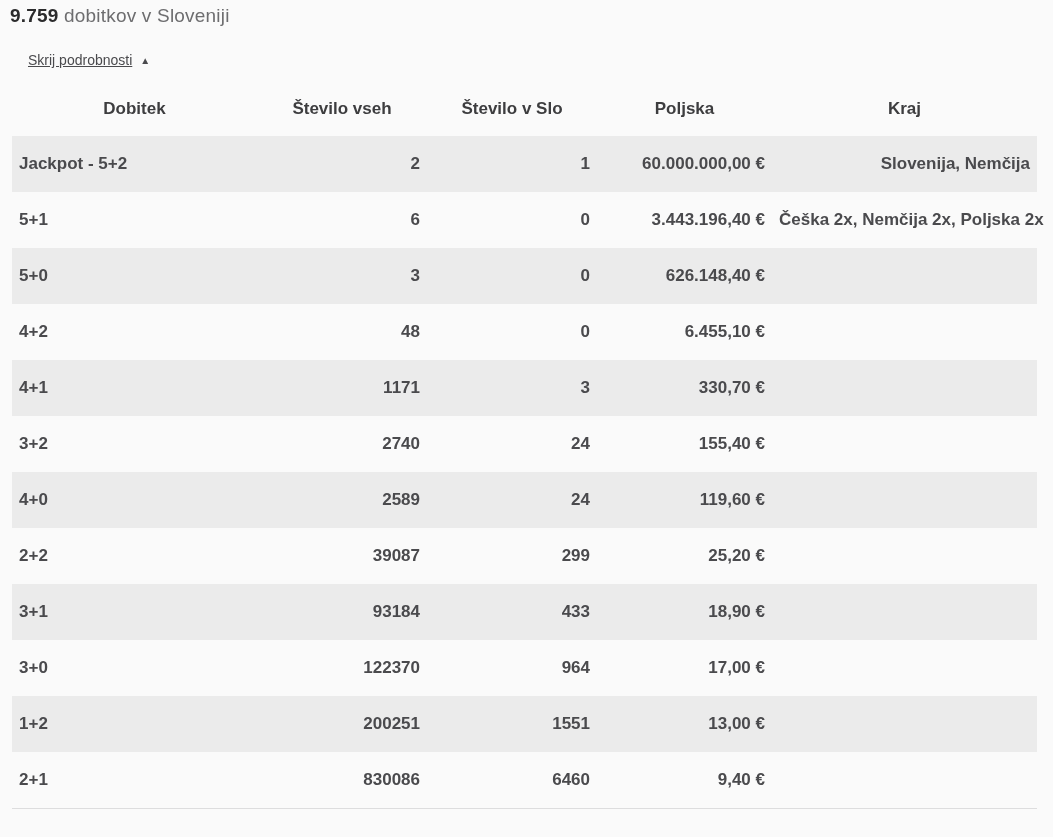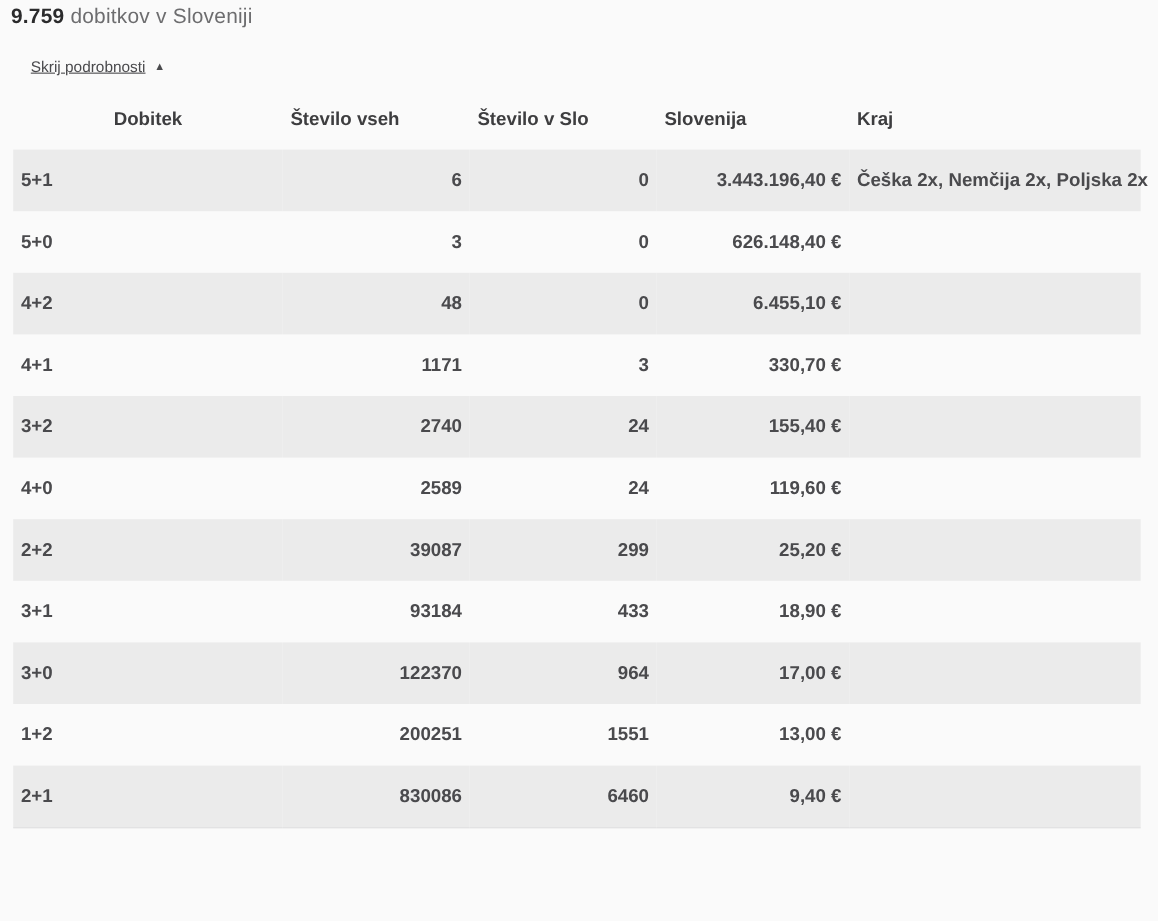--- a/index.html
+++ b/index.html
@@ -55,21 +55,21 @@
   col.c1 { width: 245px; }
   col.c2 { width: 170px; }
   col.c3 { width: 170px; }
   col.c4 { width: 175px; }
   col.c5 { width: 265px; }
   th {
     height: 54px;
     font-size: 17px;
     font-weight: 700;
     color: #3d3d3f;
-    text-align: left;
+    text-align: center;
     padding: 0 7px;
     vertical-align: middle;
     white-space: nowrap;
   }
   th:first-child { text-align: center; }
   td {
     height: 56px;
     font-size: 17px;
     font-weight: 700;
     color: #4a4a4d;
@@ -98,25 +98,32 @@
         <col class="c2">
         <col class="c3">
         <col class="c4">
         <col class="c5">
     </colgroup>
     <thead>
       <tr>
         <th>Dobitek</th>
         <th>Število vseh</th>
         <th>Število v Slo</th>
-        <th>Slovenija</th>
+        <th>Poljska</th>
         <th>Kraj</th>
       </tr>
     </thead>
     <tbody>
+  <tr>
+    <td>Jackpot - 5+2</td>
+    <td>2</td>
+    <td>1</td>
+    <td>60.000.000,00 €</td>
+    <td>Slovenija, Nemčija</td>
+  </tr>
 
   <tr>
     <td>5+1</td>
     <td>6</td>
     <td>0</td>
     <td>3.443.196,40 €</td>
     <td>Češka 2x, Nemčija 2x, Poljska 2x</td>
   </tr>
 
   <tr>

